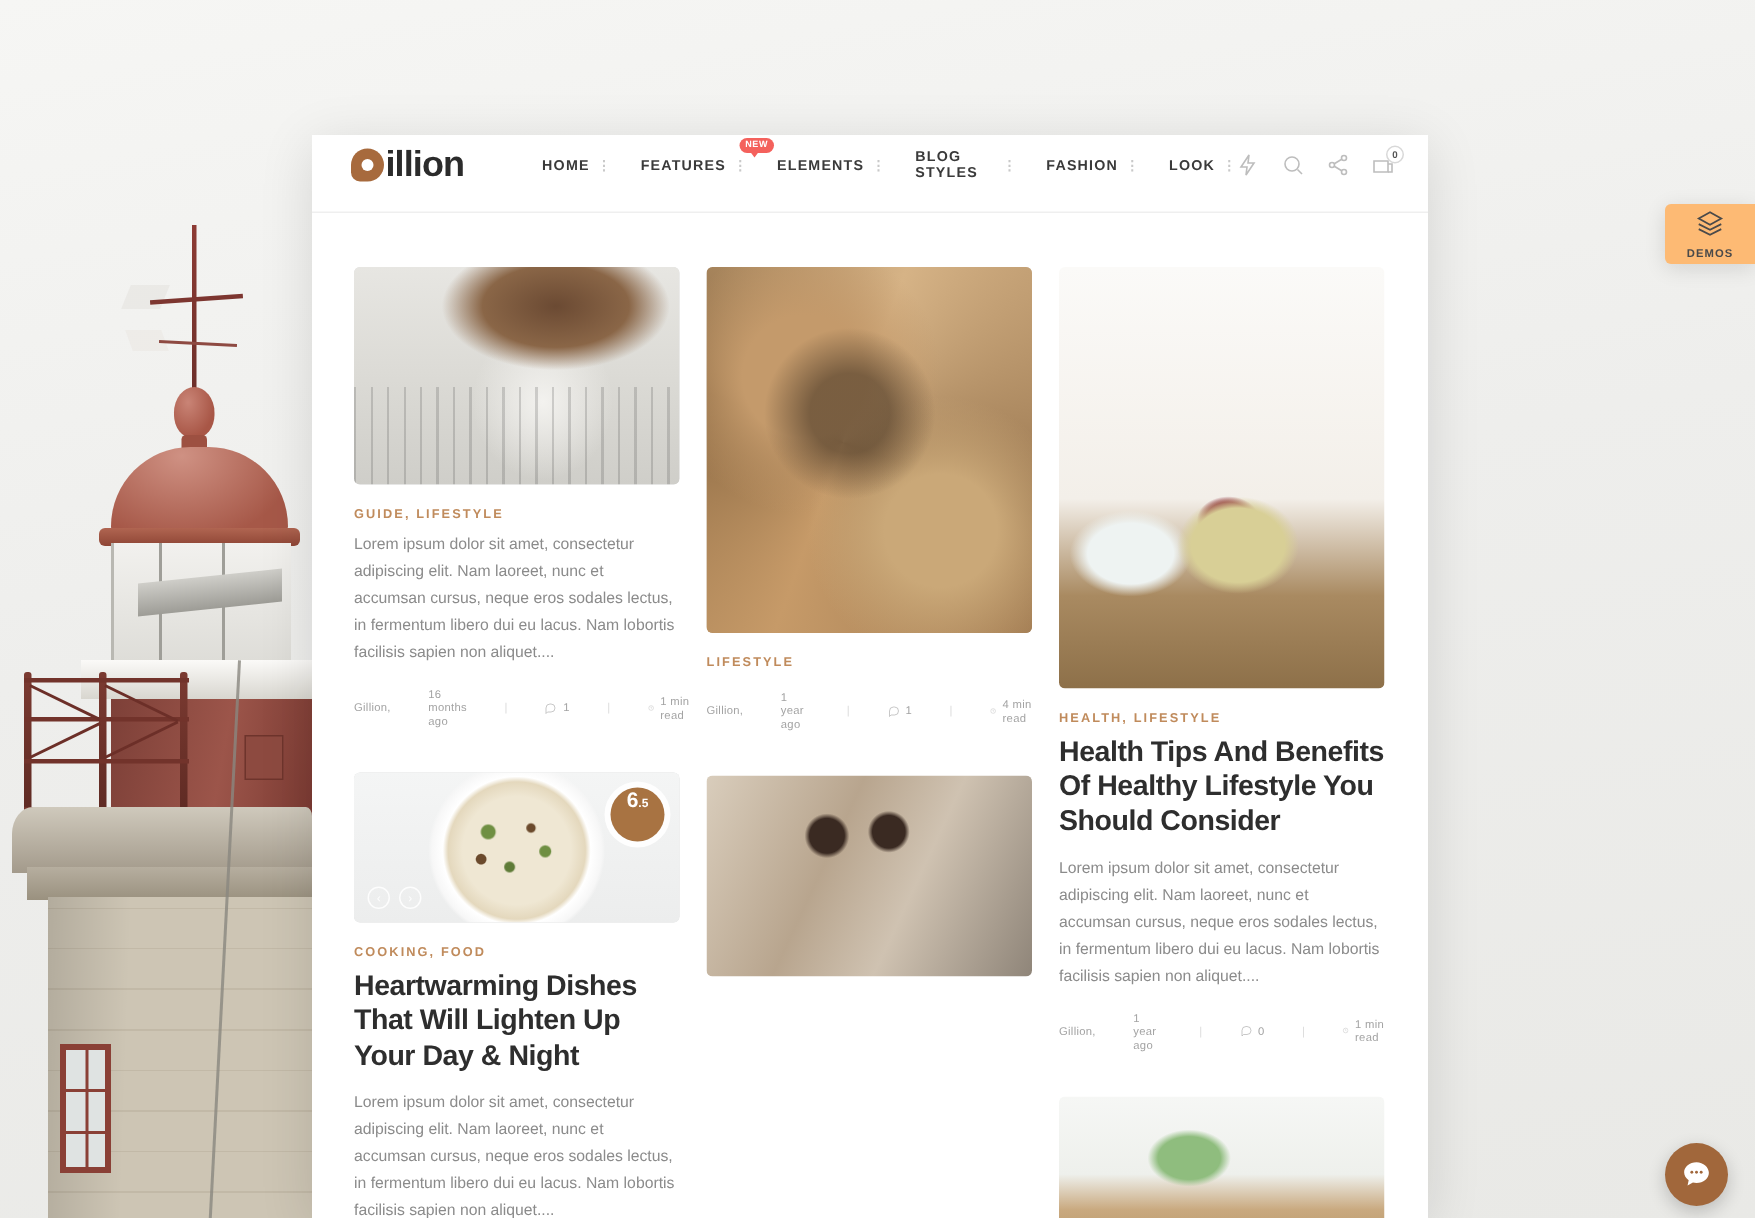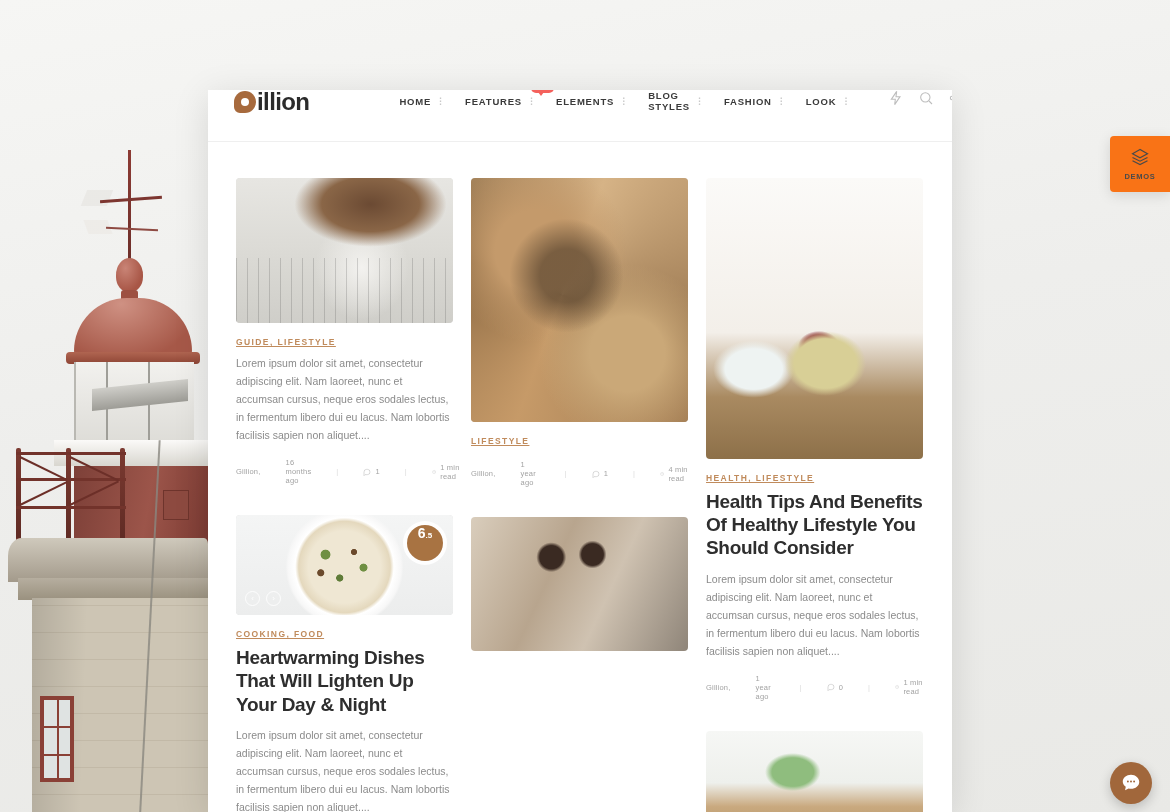--- a/index.html
+++ b/index.html
@@ -83,24 +83,23 @@
     left: 208px; top: 90px;
     width: 744px; height: 722px;
     background: #ffffff;
     box-shadow: 0 6px 34px rgba(0,0,0,.12);
     overflow: hidden;
   }
 
   
   .header {
     height: 52px;
-    display: flex; align-items: flex-start;
+    display: flex; align-items: center;
     padding: 0 22px 11px 26px;
     border-bottom: 1px solid #efefef;
-    gap: 38px;
   }
   .logo { display: flex; align-items: center; gap: 1px; }
   .logo-g {
     width: 22px; height: 22px; position: relative;
     background: #a76a3d; border-radius: 50% 50% 50% 6px;
     display:flex; align-items:center; justify-content:center;
   }
   .logo-g::after {
     content:''; width: 8px; height: 8px; border-radius:50%;
     background:#fff; box-shadow: 4px 0 0 -1px #a76a3d;
@@ -149,21 +148,21 @@
 
   .post { margin-bottom: 30px; }
   .thumb {
     width: 100%; border-radius: 4px; overflow: hidden;
     position: relative; background:#ddd;
   }
   .thumb .ph { width:100%; height:100%; display:block; }
 
   .cat {
     font-size: 8.5px; font-weight: 700; letter-spacing: 1.4px;
-    color: #c08b5c; text-transform: uppercase; margin: 14px 0 7px; text-decoration: underline;
+    color: #c08b5c; text-transform: uppercase; margin: 14px 0 7px;
   }
   .title {
     font-size: 19px; line-height: 1.22; font-weight: 700;
     color: #2e2e2e; letter-spacing: -0.3px; margin-bottom: 10px;
     cursor:pointer;
   }
   .excerpt {
     font-size: 10.5px; line-height: 1.72; color: #8b8b8b;
   }
   .meta {
@@ -249,21 +248,21 @@
   }
   .ph-desk {
     background:
       radial-gradient(ellipse 16% 22% at 40% 38%, #8fbd7e 0 60%, rgba(143,189,126,0) 80%),
       linear-gradient(180deg,#f6f7f5 0%,#eef0ec 48%,#c9a97f 70%,#b2915f 100%);
   }
 
   
   .demos {
     position:absolute; right:0; top:136px;
-    width:60px; height:56px; background:#f97316;
+    width:60px; height:40px; background:#fdba74;
     box-shadow: 0 3px 14px rgba(0,0,0,.12);
     border-radius: 4px 0 0 4px;
     display:flex; flex-direction:column; align-items:center; justify-content:center;
     gap:5px; cursor:pointer;
   }
   .demos svg { width:20px; height:20px; stroke:#4a4a4a; fill:none; stroke-width:1.4; }
   .demos span { font-size:7.5px; font-weight:700; letter-spacing:.7px; color:#4a4a4a; }
 
   
   .chat {

